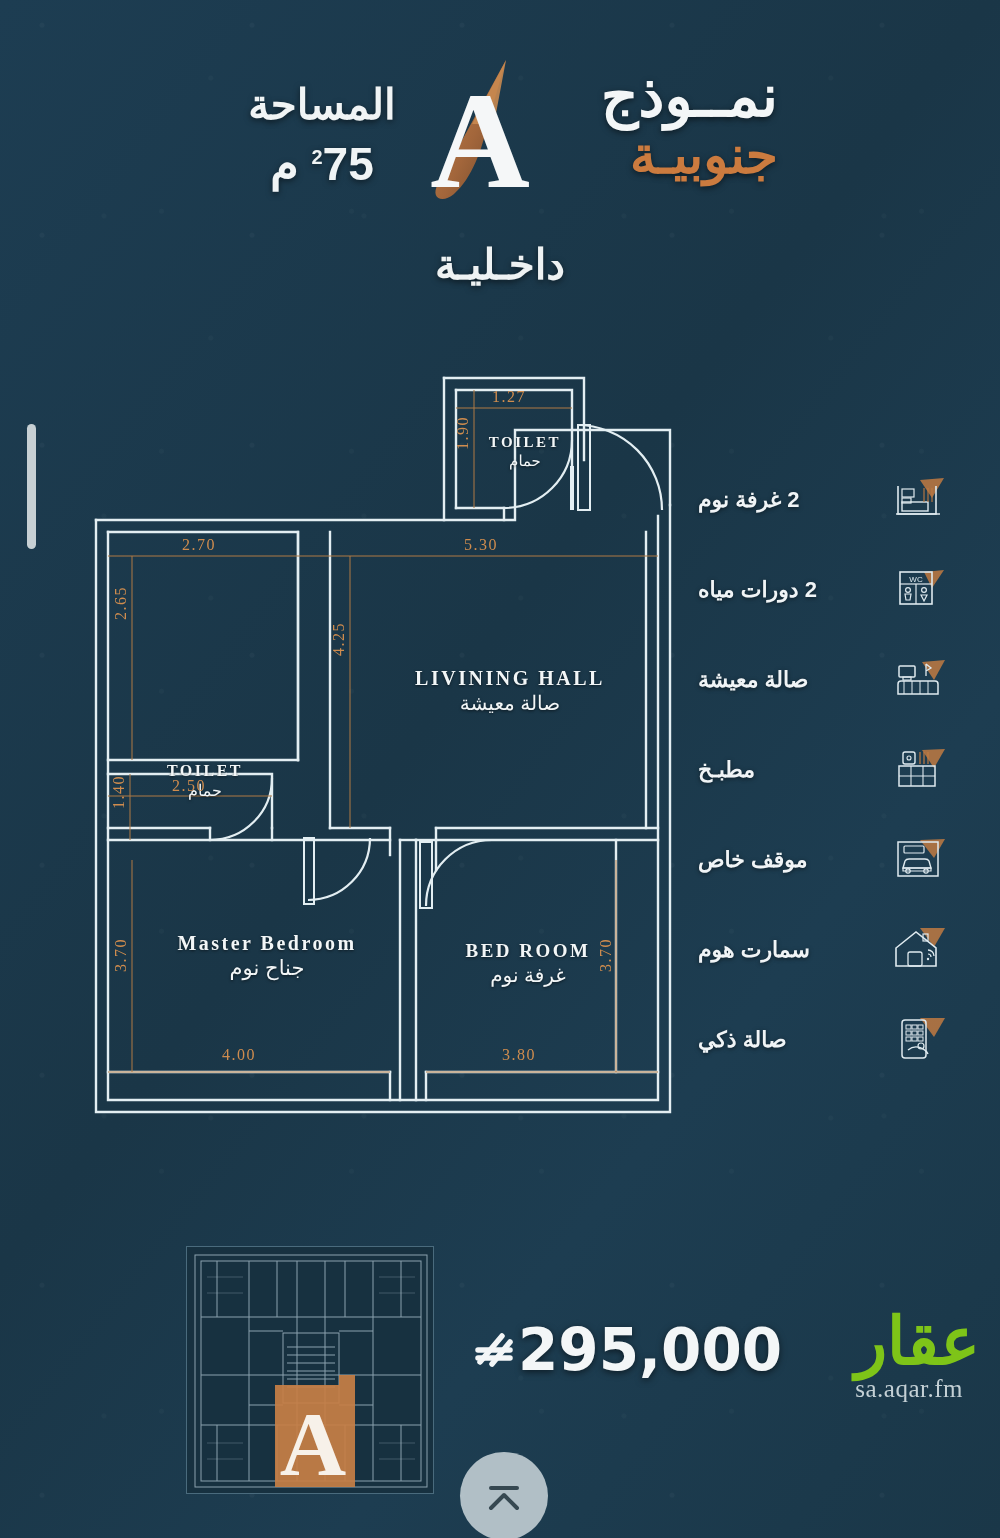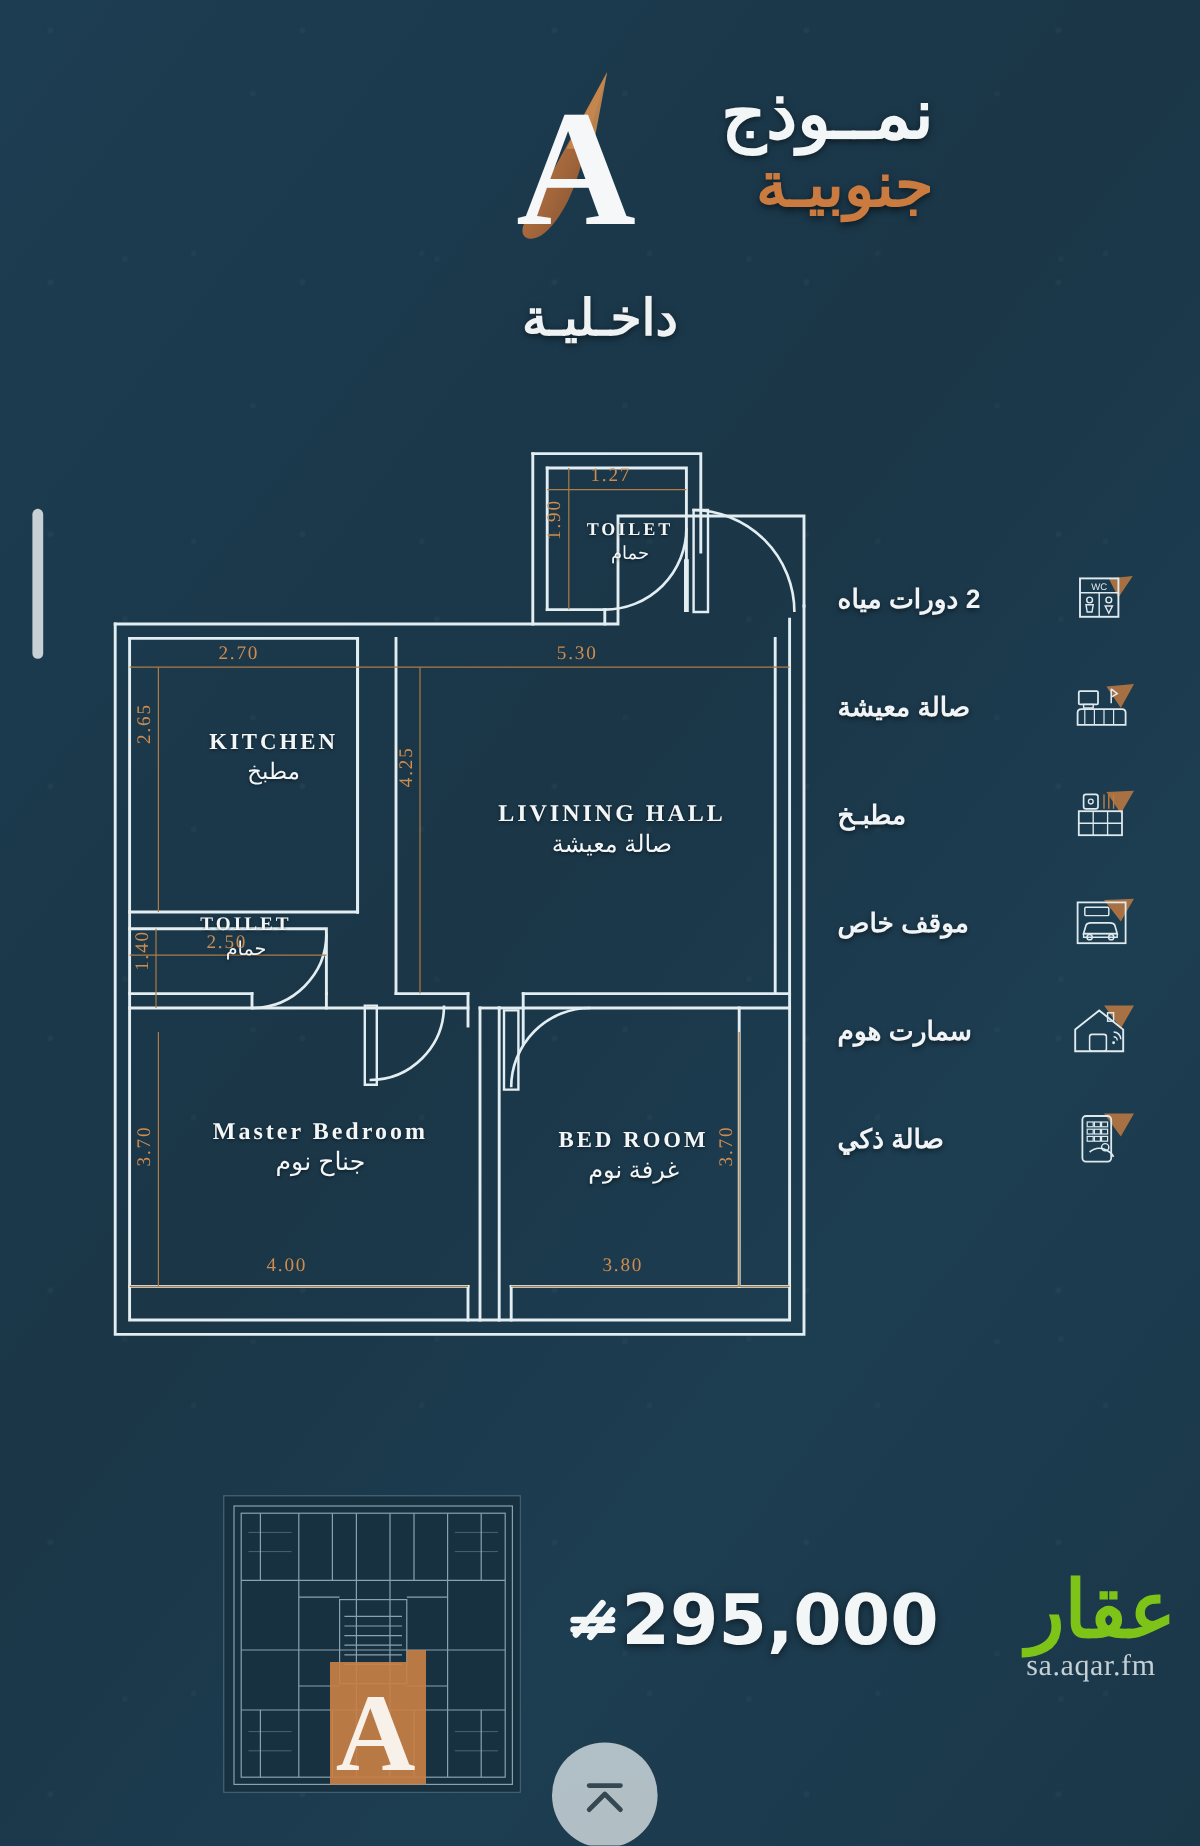--- a/index.html
+++ b/index.html
@@ -281,20 +281,26 @@
           <stop offset="55%" stop-color="#a9683a"></stop>
           <stop offset="100%" stop-color="#6d4628"></stop>
         </linearGradient>
       </defs>
       <path d="M98 8 L30 132 C22 146 34 152 46 142 C64 126 74 98 80 70 L98 8 Z" fill="url(#swoosh)" opacity="0.95"></path>
       <path d="M98 8 L64 72 L86 72 Z" fill="#c98a50" opacity="0.9"></path>
       <text x="72" y="135" font-family="Liberation Serif, serif" font-size="138" font-weight="bold" fill="#f5f7f8" text-anchor="middle">A</text>
     </svg>
   </div>
 
+  <div class="hdr-area">
+    <div class="t1">المساحة</div>
+    <div class="t2">
+      <sup>2</sup><span>75 م</span>
+    </div>
+  </div>
 
   <div class="hdr-sub">داخـليـة</div>
 </div>
 
 <div id="scroll-pill"></div>
 
 <div id="plan">
   <svg width="660" height="780" viewBox="0 0 660 780">
     <g fill="none" stroke="#e3eef2" stroke-width="2.4" stroke-linecap="square">
 
@@ -379,24 +385,20 @@
       <line x1="366" y1="712" x2="598" y2="712"></line>
       <line x1="556" y1="500" x2="556" y2="712"></line>
     </g>
   </svg>
 
   <div class="rm-label" style="left:400px; top:74px; width:130px;">
     <span class="en" style="font-size:15px;">TOILET</span>
     <span class="ar" style="font-size:15px;">حمام</span>
   </div>
 
-  <div class="rm-label" style="left:88px; top:248px; width:160px;">
-    <span class="en" style="font-size:19px;">KITCHEN</span>
-    <span class="ar" style="font-size:19px;">مطبخ</span>
-  </div>
 
   <div class="rm-label" style="left:330px; top:307px; width:240px;">
     <span class="en" style="font-size:20px;">LIVINING HALL</span>
     <span class="ar" style="font-size:20px;">صالة معيشة</span>
   </div>
 
   <div class="rm-label" style="left:85px; top:402px; width:120px;">
     <span class="en" style="font-size:16px;">TOILET</span>
     <span class="ar" style="font-size:16px;">حمام</span>
   </div>
@@ -425,20 +427,34 @@
 
   <div class="dim" style="left:162px; top:686px;">4.00</div>
   <div class="dim v" style="left:52px; top:578px;">3.70</div>
 
   <div class="dim" style="left:442px; top:686px;">3.80</div>
   <div class="dim v" style="left:537px; top:578px;">3.70</div>
 </div>
 
 <div id="features">
 
+  <div class="feat-row">
+    <span class="feat-icon">
+      <svg width="58" height="52" viewBox="0 0 58 52">
+        <path d="M30 6 L54 4 L42 24 Z" fill="#c07a42" opacity=".85"></path>
+        <path d="M8 12 L8 40 L46 40 L46 12" fill="none" stroke="#dfeaef" stroke-width="1.6"></path>
+        <rect x="12" y="28" width="26" height="9" fill="none" stroke="#dfeaef" stroke-width="1.4"></rect>
+        <rect x="12" y="24" width="9" height="5" fill="none" stroke="#dfeaef" stroke-width="1.2"></rect>
+        <rect x="12" y="15" width="12" height="8" fill="none" stroke="#dfeaef" stroke-width="1.2"></rect>
+        <path d="M34 14 L34 28 M38 14 L38 28 M42 14 L42 28" stroke="#c07a42" stroke-width="1.1"></path>
+        <path d="M6 40 L50 40" stroke="#dfeaef" stroke-width="1.6"></path>
+      </svg>
+    </span>
+    <span class="feat-label">2 غرفة نوم</span>
+  </div>
 
   <div class="feat-row">
     <span class="feat-icon">
       <svg width="58" height="52" viewBox="0 0 58 52">
         <path d="M34 8 L54 6 L42 24 Z" fill="#c07a42" opacity=".85"></path>
         <rect x="10" y="8" width="32" height="32" fill="none" stroke="#dfeaef" stroke-width="1.6"></rect>
         <text x="26" y="18" font-family="Liberation Sans, sans-serif" font-size="8" fill="#dfeaef" text-anchor="middle">WC</text>
         <path d="M10 20 L42 20" stroke="#dfeaef" stroke-width="1.2"></path>
         <path d="M26 20 L26 40" stroke="#dfeaef" stroke-width="1.2"></path>
         <circle cx="18" cy="26" r="2.4" fill="none" stroke="#dfeaef" stroke-width="1.2"></circle>

